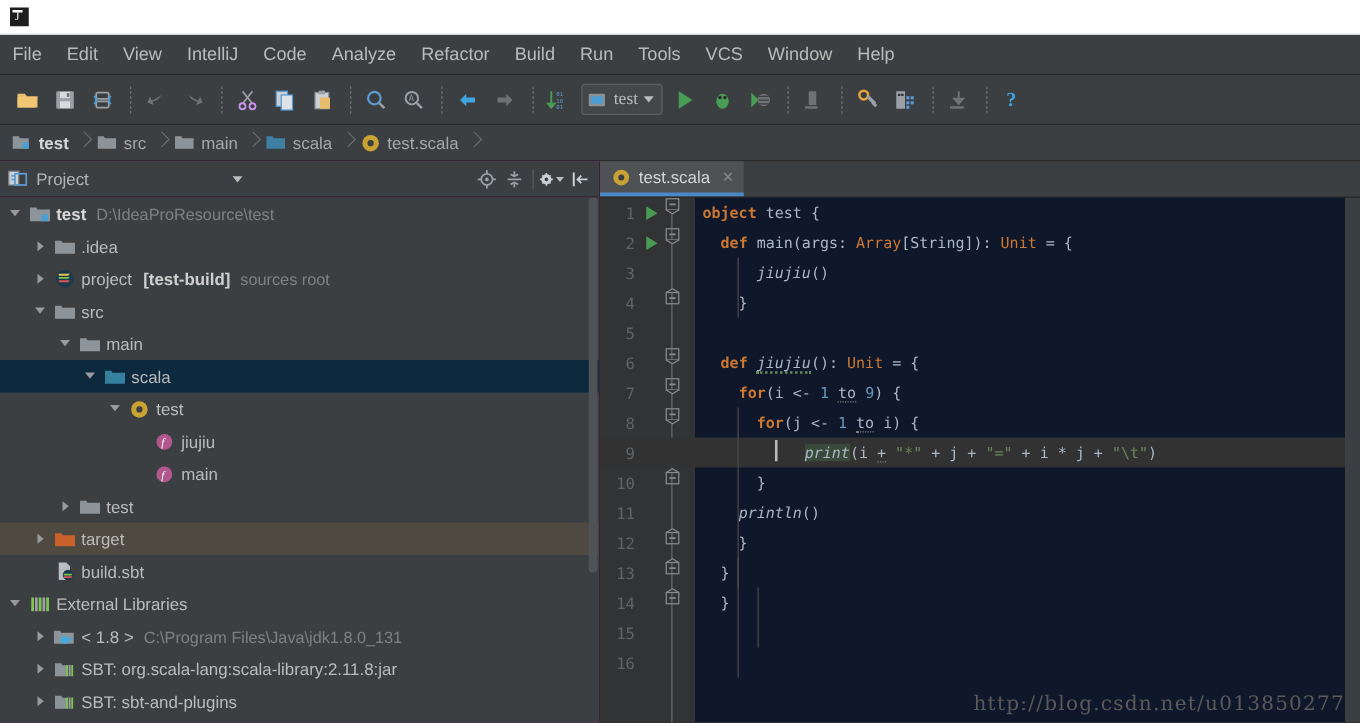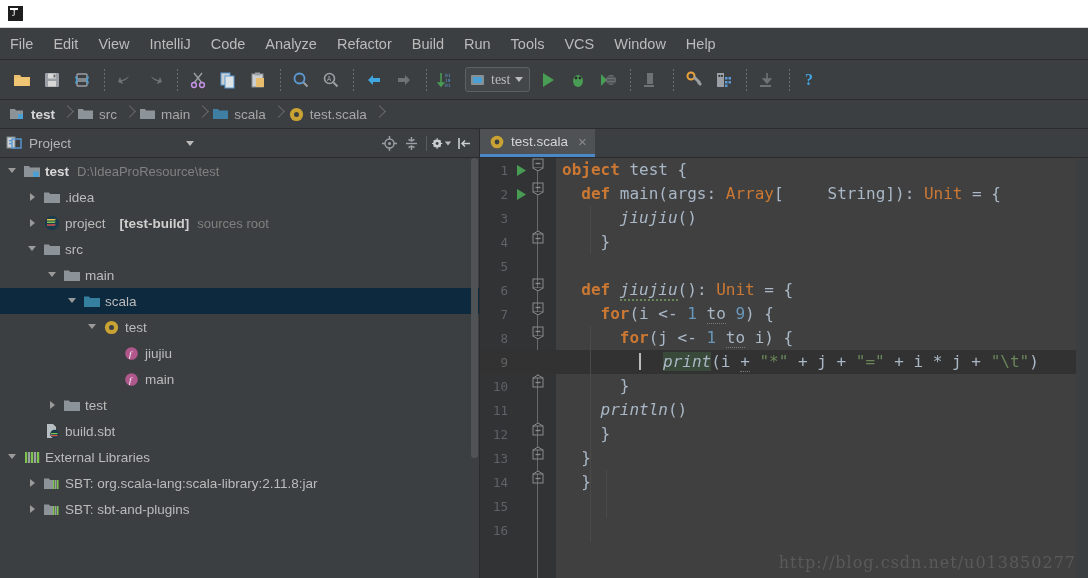--- a/index.html
+++ b/index.html
@@ -107,21 +107,21 @@
     content:""; position:absolute; left:6px; top:9px;
     border-left:5px solid #9a9a9a; border-top:4px solid transparent; border-bottom:4px solid transparent;
   }
   .arrow.d::after{
     content:""; position:absolute; left:4px; top:10px;
     border-top:5px solid #9a9a9a; border-left:4px solid transparent; border-right:4px solid transparent;
   }
   .ticon { width:19px; height:26px; flex:0 0 19px; display:flex; align-items:center; justify-content:center; margin-right:4px;}
   .tlabel.bold{font-weight:bold;color:#d8d8d8;}
   .tsub { color:#808080; margin-left:8px; font-size:13px;}
-  .tbold2{font-weight:bold;color:#cfcfcf;margin-left:14px;}
+  .tbold2{font-weight:bold;color:#cfcfcf;margin-left:9px;}
 
   
   .lp-scroll{
     position:absolute; right:0; top:0; width:9px; height:100%;
   }
   .lp-thumb{ position:absolute; right:1px; top:0; width:7px; height:300px; background:#4f5355; border-radius:3px;}
 
   
   .editor { flex:1 1 auto; display:flex; flex-direction:column; min-width:0; background:#2b2b2b;}
   .tabbar { height:29px; flex:0 0 29px; background:#3c3f41; display:flex; align-items:flex-end; border-bottom:1px solid #2b2b2b;}
@@ -138,30 +138,30 @@
   }
   .gline {
     height:24px; display:flex; align-items:center; position:relative;
   }
   .gline.cur { background:#323232; }
   .gnum { width:30px; text-align:right; color:#606366; padding-right:2px; flex:0 0 30px;}
   .grun { width:22px; height:24px; flex:0 0 22px; display:flex; align-items:center; justify-content:center;}
   .gfold { width:22px; height:24px; flex:0 0 22px; position:relative;}
 
   .codetext {
-    flex:1 1 auto; position:relative; background:#404040;
-    font-family:"DejaVu Sans Mono", monospace; font-size:16px;
+    flex:1 1 auto; position:relative; background:#0f172a;
+    font-family:"DejaVu Sans Mono", monospace; font-size:12px;
     overflow:hidden;
   }
   .cline { height:24px; line-height:24px; white-space:pre; padding-left:6px;}
   .cline.cur { background:#323232; }
   .kw { color:#cc7832; font-weight:bold; }
   .ident { color:#a9b7c6; }
   .type { color:#cc7832; }
-  .cls { color:#a9b7c6;margin-left:44px; }
+  .cls { color:#a9b7c6; }
   .strgreen { color:#6a8759; }
   .num { color:#6897bb; }
   .softkw { color:#a9b7c6; border-bottom:1px dotted #7a7a7a;}
   .ital { font-style:italic; color:#a9b7c6;}
   .wavy { border-bottom:2px dotted #6a8759; }
   .hl { background:#3a4a3a;margin-left:24px; }
   .caret { display:inline-block; width:2px; height:17px; background:#bbbbbb; vertical-align:-3px; margin-right:-2px;}
 
   .indentguide { position:absolute; width:1px; background:#4a4a4a; }
 
@@ -557,20 +557,30 @@
           <div class="trow">
             <span class="tw" style="width: 44px; flex: 0 0 44px;"></span>
             <span class="arrow r"></span>
             <span class="ticon">
               <svg width="16" height="15" viewBox="0 0 16 15">
                 <path d="M0 2.5h5l1 1.6h10V13H0z" fill="#8d9499"></path>
               </svg>
             </span>
             <span class="tlabel">test</span>
           </div>
+          <div class="trow sel2">
+            <span class="tw" style="width: 24px; flex: 0 0 24px;"></span>
+            <span class="arrow r"></span>
+            <span class="ticon">
+              <svg width="16" height="15" viewBox="0 0 16 15">
+                <path d="M0 2.5h5l1 1.6h10V13H0z" fill="#c8622a"></path>
+              </svg>
+            </span>
+            <span class="tlabel">target</span>
+          </div>
           <div class="trow">
             <span class="tw" style="width: 24px; flex: 0 0 24px;"></span>
             <span class="arrow"></span>
             <span class="ticon">
               <svg width="16" height="16" viewBox="0 0 16 16">
                 <path d="M3 1h6l3 3v11H3z" fill="#b7bec2"></path>
                 <circle cx="10.5" cy="11" r="4.3" fill="#1b3a4b"></circle>
                 <path d="M7 10h7l-1 1.3H7z" fill="#7ec44f"></path>
                 <path d="M7 12h7l-1 1.3H7z" fill="#d9534f"></path>
               </svg>
@@ -583,20 +593,33 @@
             <span class="ticon">
               <svg width="16" height="15" viewBox="0 0 16 15">
                 <rect x="1" y="2" width="2.2" height="11" fill="#7ec44f"></rect>
                 <rect x="4" y="2" width="2.2" height="11" fill="#9aa0a6"></rect>
                 <rect x="7" y="2" width="2.2" height="11" fill="#7ec44f"></rect>
                 <rect x="10" y="2" width="2.2" height="11" fill="#9aa0a6"></rect>
                 <rect x="13" y="2" width="2.2" height="11" fill="#7ec44f"></rect>
               </svg>
             </span>
             <span class="tlabel">External Libraries</span>
+          </div>
+          <div class="trow">
+            <span class="tw" style="width: 24px; flex: 0 0 24px;"></span>
+            <span class="arrow r"></span>
+            <span class="ticon">
+              <svg width="17" height="15" viewBox="0 0 17 15">
+                <path d="M0 2.5h5l1 1.6h10V13H0z" fill="#8d9499"></path>
+                <ellipse cx="9" cy="10" rx="4" ry="3" fill="#4aa8d8"></ellipse>
+                <path d="M13 8.5c1.5.5 1 2-1 2" stroke="#4aa8d8" stroke-width="1.1" fill="none"></path>
+              </svg>
+            </span>
+            <span class="tlabel">&lt; 1.8 &gt;</span>
+            <span class="tsub">C:\Program Files\Java\jdk1.8.0_131</span>
           </div>
           <div class="trow">
             <span class="tw" style="width: 24px; flex: 0 0 24px;"></span>
             <span class="arrow r"></span>
             <span class="ticon">
               <svg width="16" height="15" viewBox="0 0 16 15">
                 <path d="M0 2.5h5l1 1.6h4V13H0z" fill="#8d9499"></path>
                 <rect x="9" y="4" width="1.5" height="9" fill="#7ec44f"></rect>
                 <rect x="11" y="4" width="1.5" height="9" fill="#9aa0a6"></rect>
                 <rect x="13" y="4" width="1.5" height="9" fill="#7ec44f"></rect>

